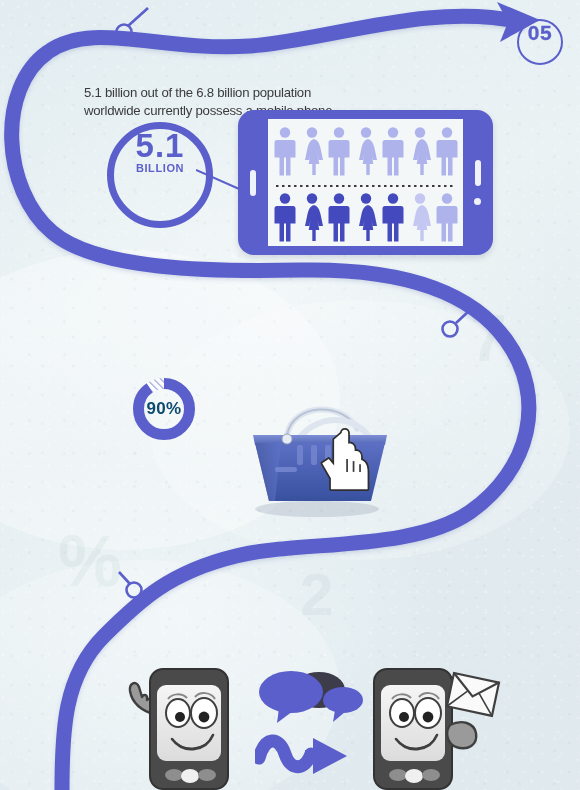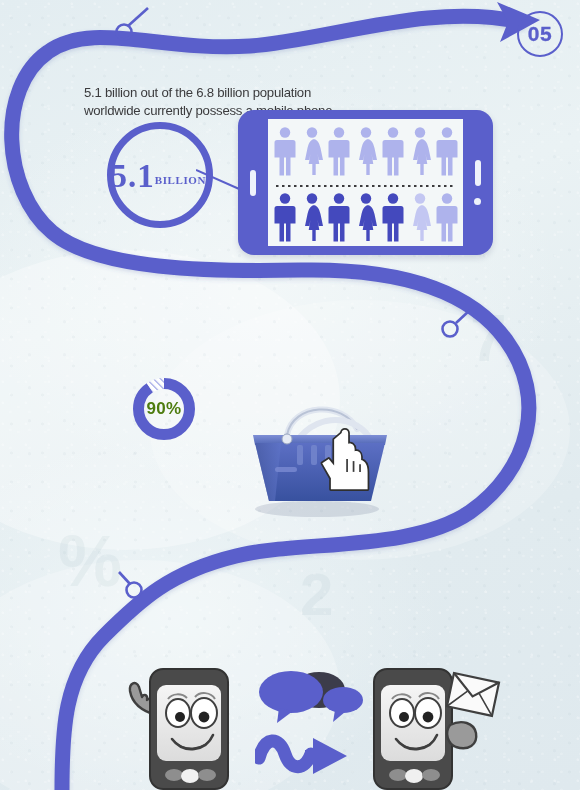--- a/index.html
+++ b/index.html
@@ -32,53 +32,53 @@
 
   
   .ribbon{position:absolute;left:0;top:0;width:580px;height:790px;}
 
   
   .para{position:absolute;color:#3b3b3d;font-size:13.2px;line-height:17.5px;
     font-family:"Liberation Sans",sans-serif;font-stretch:condensed;
     letter-spacing:-.25px;white-space:pre-line;}
 
   
-  .badge05{position:absolute;left:517px;top:11px;width:42px;height:42px;
+  .badge05{position:absolute;left:517px;top:19px;width:42px;height:42px;
     border:2.6px solid #5a5fcb;border-radius:50%;
-    display:flex;align-items:center;justify-content:center;}
+    display:flex;justify-content:center;}
   .badge05 span{font-size:21px;font-weight:bold;color:#5a5fcb;
     letter-spacing:.5px;-webkit-text-stroke:.3px #5a5fcb;}
 
   
   .circ51{position:absolute;left:107px;top:122px;width:92px;height:92px;
     border:7px solid #5a5fcb;border-radius:50%;
-    display:flex;align-items:center;justify-content:flex-end;
-    background:transparent;font-family:Liberation Serif, serif;}
+    display:flex;flex-direction:column;align-items:center;justify-content:flex-start;
+    background:transparent;}
   .circ51 .big{font-size:33px;font-weight:bold;color:#5a5fcb;line-height:30px;
     letter-spacing:1px;margin-top:2px;}
   .circ51 .sub{font-size:11px;font-weight:bold;color:#5a5fcb;letter-spacing:.6px;
-    margin-top:9px;}
+    margin-top:1px;}
 
   
   .leader51{position:absolute;left:196px;top:168px;width:52px;height:26px;}
 
   
   .phone{position:absolute;left:238px;top:110px;width:255px;height:145px;
     background:#5a5fcb;border-radius:16px;box-shadow:0 3px 6px rgba(60,70,110,.18);}
   .phone .screen{position:absolute;left:30px;top:9px;width:195px;height:127px;
     background:#f3f7f8;overflow:hidden;}
   .phone .spk{position:absolute;width:6px;height:26px;border-radius:3px;background:#eef2fb;}
   .phone .spk.l{left:12px;top:60px;}
   .phone .spk.r{right:12px;top:50px;}
   .phone .dot{position:absolute;right:12px;top:88px;width:7px;height:7px;border-radius:50%;background:#eef2fb;}
 
   
   .donut{position:absolute;left:131px;top:376px;width:66px;height:66px;}
   .donut .label{position:absolute;inset:0;display:flex;align-items:center;justify-content:center;
-    font-size:17px;font-weight:bold;color:#4d7c0f;letter-spacing:.3px;}
+    font-size:17px;font-weight:bold;color:#0c4a6e;letter-spacing:.3px;}
 
   
   .basket{position:absolute;left:235px;top:395px;width:170px;height:125px;}
 
   
   .mascot{position:absolute;}
   .bubbles{position:absolute;left:255px;top:668px;width:115px;height:110px;}
 </style>
 </head>
 <body>

